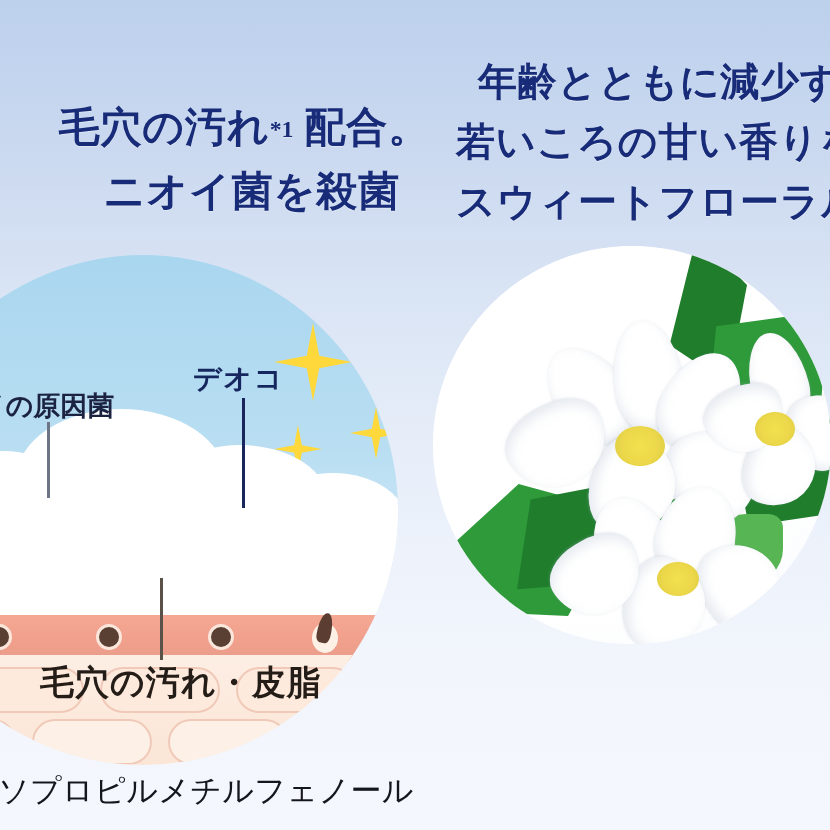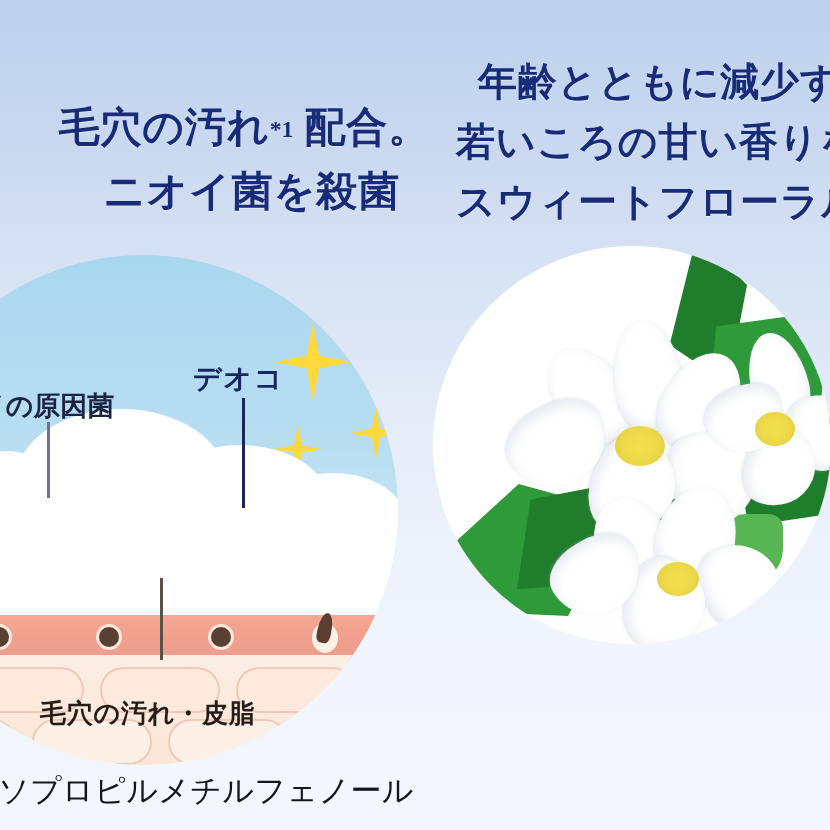--- a/index.html
+++ b/index.html
@@ -101,21 +101,21 @@
   }
 
   
   .illu-label{
     position:absolute;white-space:nowrap;
     font-family:"Liberation Serif","DejaVu Serif",serif;
     font-weight:700;
   }
   #lbl-germ{ left:-22px; top:388px; font-size:27px; color:#1b2340; }
   #lbl-deoco{ left:193px; top:360px; font-size:28px; color:#16265e; letter-spacing:.06em;text-align:center;}
-  #lbl-pore{ left:40px; top:696px; font-size:26px; color:#241c16; letter-spacing:.03em;}
+  #lbl-pore{ left:40px; top:660px; font-size:34px; color:#241c16; letter-spacing:.03em;}
   .leader{position:absolute;width:3px;background:#2b3550;}
   #leader-germ{left:47px;top:422px;height:76px;background:#6d7486;}
   #leader-deoco{left:242px;top:398px;height:110px;background:#18265c;}
   #leader-pore{left:160px;top:578px;height:82px;background:#5a5148;width:3px;}
 
   
   #circle-right{
     position:absolute;left:433px;top:246px;width:398px;height:398px;
     border-radius:50%;overflow:hidden;background:#ffffff;
     box-shadow:0 0 0 0 rgba(0,0,0,0);

